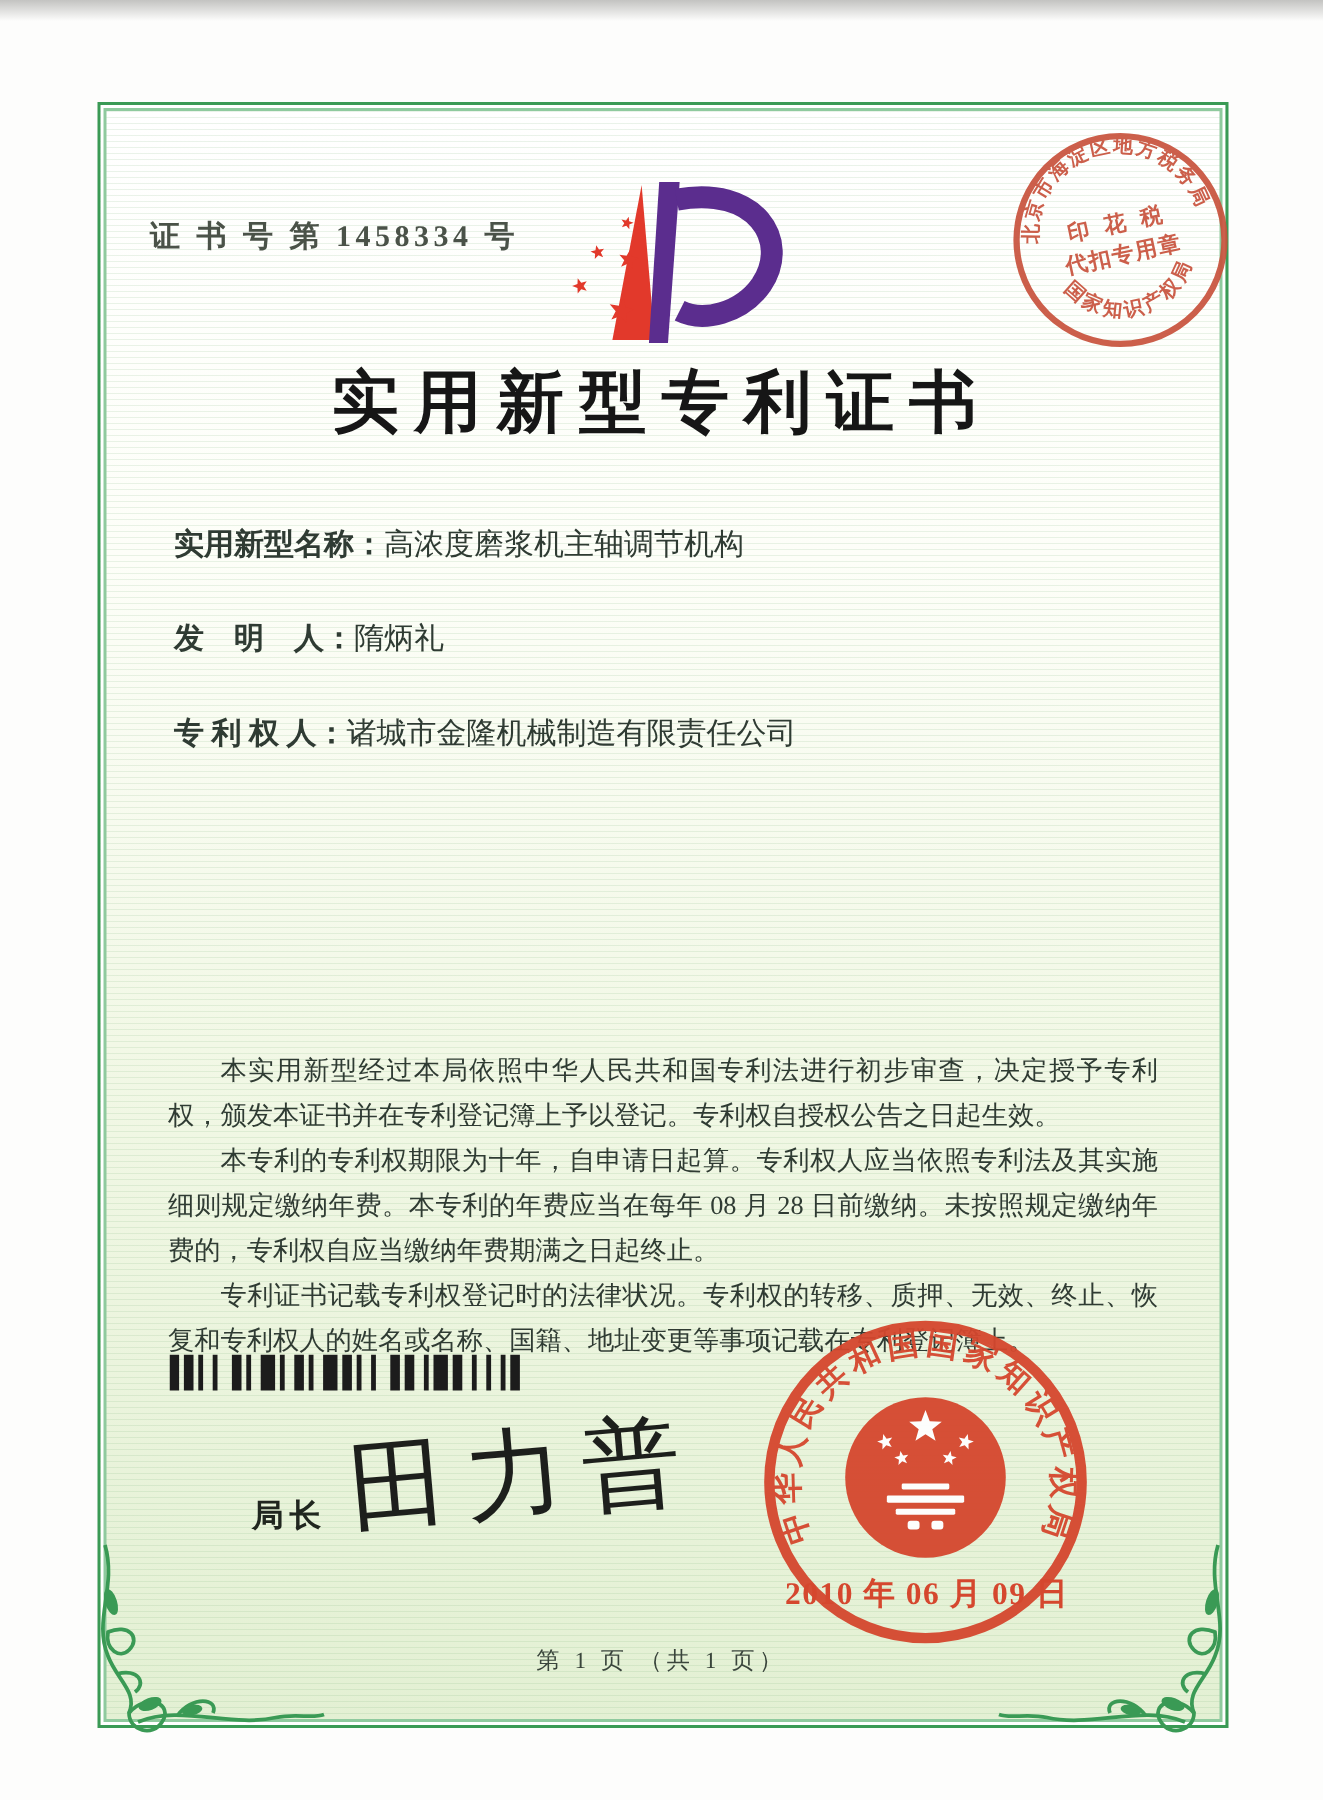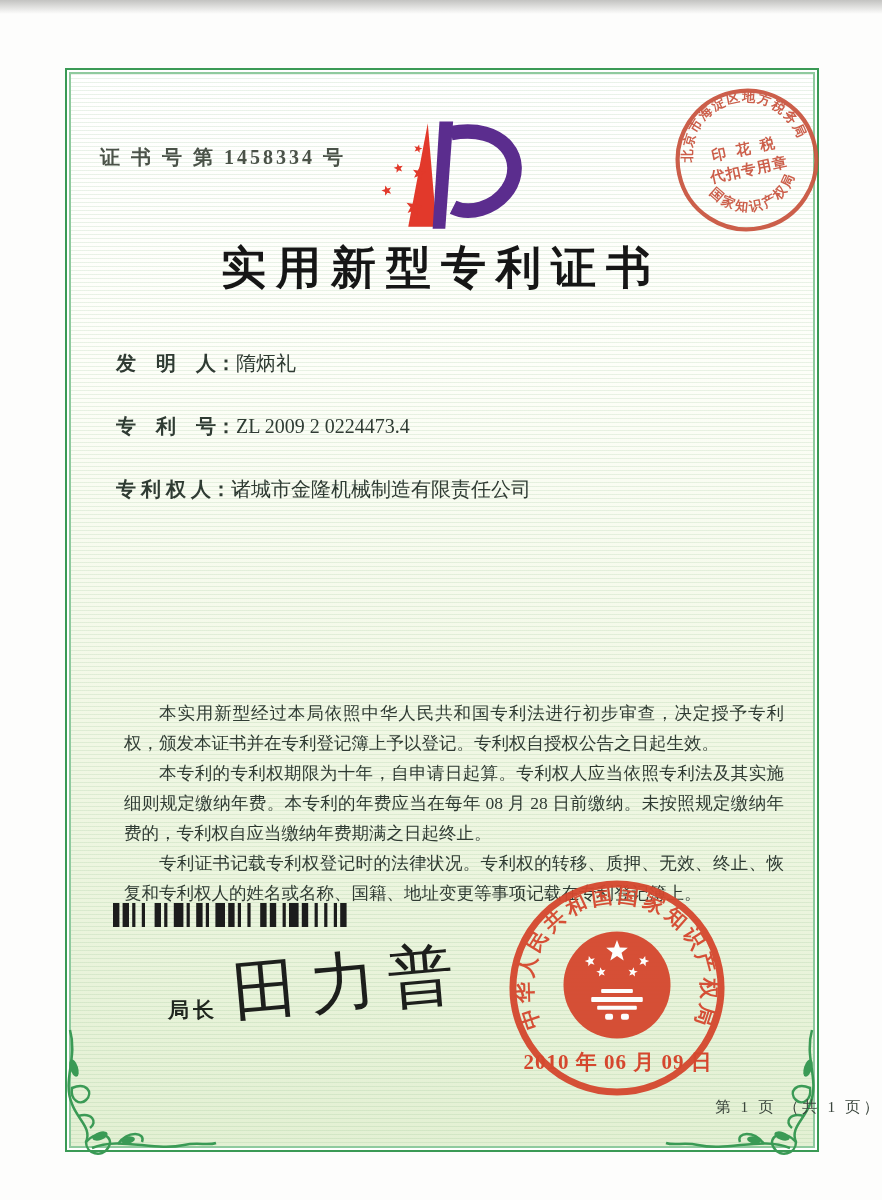--- a/index.html
+++ b/index.html
@@ -22,32 +22,32 @@
   .cert-no{position:absolute;left:100px;top:120px;font-size:20px;letter-spacing:3px;
     color:#4a5248;font-weight:bold;margin-top:24px;}
   .logo{position:absolute;left:340px;top:118px;width:195px;height:115px;}
   .tax-seal{position:absolute;left:663px;top:76px;width:168px;height:168px;
     transform:rotate(-12deg);opacity:.92;}
   .title{position:absolute;left:0;top:238px;width:882px;text-align:center;
     font-size:45px;font-weight:bold;color:#161616;letter-spacing:10px;}
   .fields{position:absolute;left:116px;top:348px;width:660px;}
   .field{font-size:20px;color:var(--ink);margin-bottom:33px;line-height:30px;}
   .field b{font-weight:bold;}
-  .body-text{position:absolute;left:124px;top:698px;width:660px;
+  .body-text{position:absolute;left:112px;top:698px;width:660px;
     font-size:17.5px;line-height:30px;color:var(--ink);text-align:justify;}
   .body-text p{margin:0;text-indent:2em;}
   .barcode-wrap{position:absolute;left:113px;top:903px;height:26px;}
   .sig-title{position:absolute;left:168px;top:996px;font-size:21px;font-weight:bold;
     color:#20261f;letter-spacing:4px;font-family:Liberation Serif, serif;}
   .sig-name{position:absolute;left:232px;top:938px;font-size:66px;color:#1d1f1c;
     transform:rotate(-5deg);letter-spacing:12px;font-family:"DejaVu Sans",sans-serif;}
   .office-seal{position:absolute;left:503px;top:874px;width:228px;height:228px;opacity:.95;}
   .seal-date{position:absolute;left:498px;top:1048px;width:240px;text-align:center;
     font-size:21px;font-weight:bold;color:var(--seal-red);letter-spacing:1px;}
-  .footer{position:absolute;left:0;top:1097px;width:882px;text-align:right;
+  .footer{position:absolute;left:0;top:1097px;width:882px;text-align:center;
     font-size:15.5px;color:#3a453c;letter-spacing:3px;}
   .flourish{position:absolute;width:160px;height:130px;}
   .flourish.bl{left:58px;top:1028px;}
   .flourish.br{left:664px;top:1028px;transform:scaleX(-1);}
   .stamp-stroke{stroke:var(--stamp-red);}
   .stamp-fill{fill:var(--stamp-red);}
   .sealred-stroke{stroke:var(--seal-red);}
   .sealred-fill{fill:var(--seal-red);}
   .green-stroke{stroke:var(--frame-green);}
   .green-fill{fill:var(--frame-green);}
@@ -122,22 +122,22 @@
     <text font-size="12.5" letter-spacing="2" class="stamp-fill" font-weight="bold">
       <textPath href="#taxBot" startOffset="50%" text-anchor="middle">国家知识产权局</textPath>
     </text>
     <text x="80" y="74" text-anchor="middle" font-size="14" font-weight="bold" letter-spacing="3" class="stamp-fill">印 花 税</text>
     <text x="80" y="94" text-anchor="middle" font-size="14" font-weight="bold" letter-spacing="1" class="stamp-fill">代扣专用章</text>
   </svg>
 
   <div class="title">实用新型专利证书</div>
 
   <div class="fields">
+    <div class="field"><b>实用新型名称：</b><span>高浓度磨浆机主轴调节机构</span></div>
     <div class="field"><b>发　明　人：</b><span>隋炳礼</span></div>
-    <div class="field"><b>专　利　号：</b><span>ZL 2009 2 0224473.4</span></div>
     <div class="field"><b>专 利 权 人：</b><span>诸城市金隆机械制造有限责任公司</span></div>
   </div>
 
   <div class="body-text">
     <p>本实用新型经过本局依照中华人民共和国专利法进行初步审查，决定授予专利权，颁发本证书并在专利登记簿上予以登记。专利权自授权公告之日起生效。</p>
     <p>本专利的专利权期限为十年，自申请日起算。专利权人应当依照专利法及其实施细则规定缴纳年费。本专利的年费应当在每年 08 月 28 日前缴纳。未按照规定缴纳年费的，专利权自应当缴纳年费期满之日起终止。</p>
     <p>专利证书记载专利权登记时的法律状况。专利权的转移、质押、无效、终止、恢复和专利权人的姓名或名称、国籍、地址变更等事项记载在专利登记簿上。</p>
   </div>
 
   <div class="barcode-wrap">

